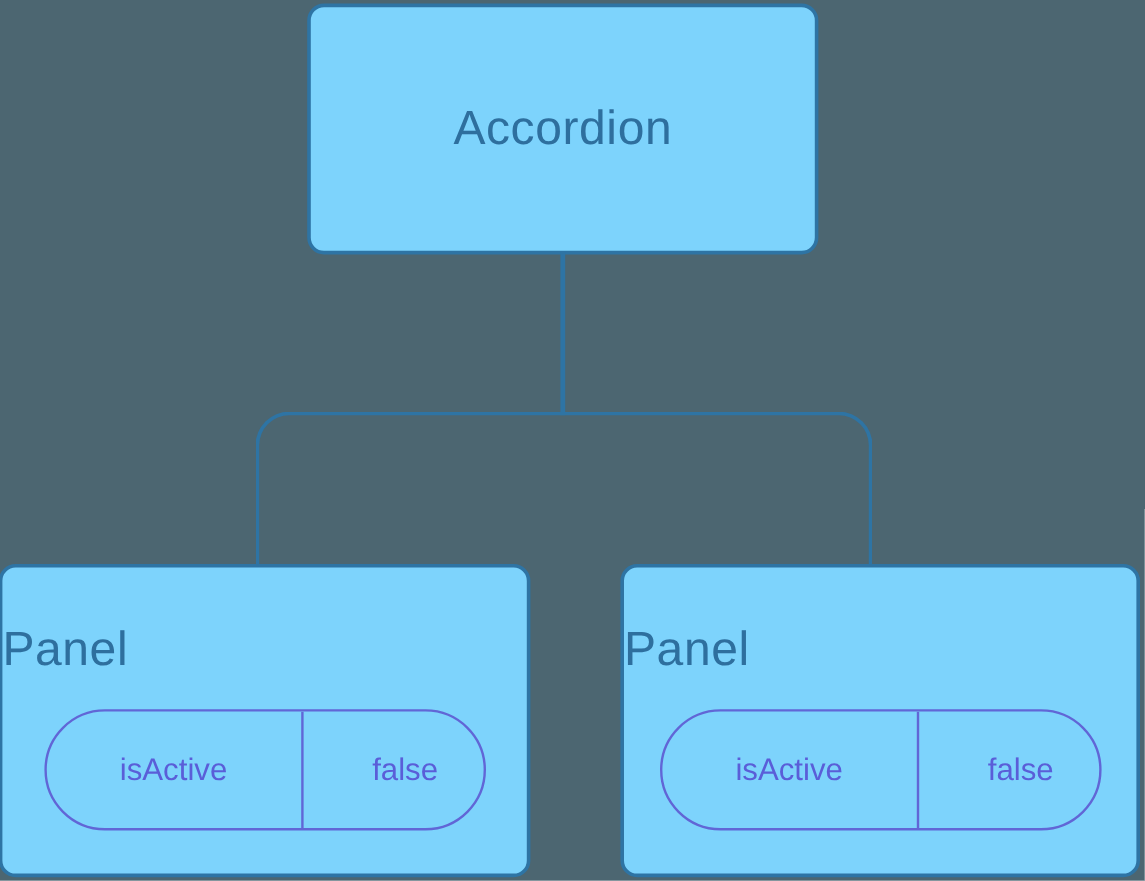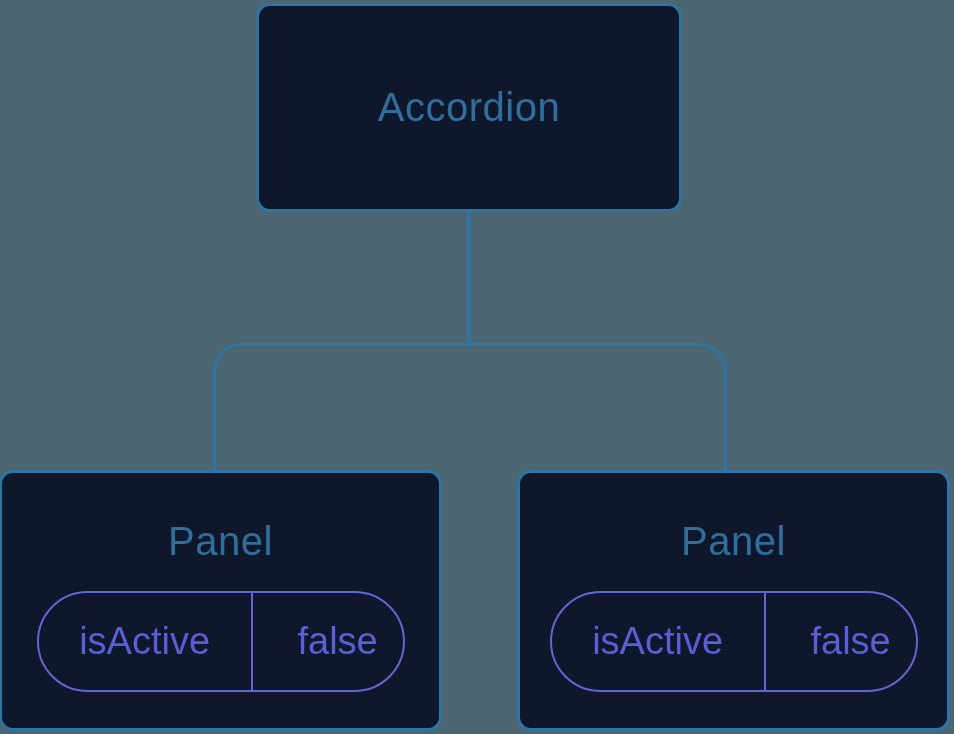--- a/index.html
+++ b/index.html
@@ -10,21 +10,21 @@
   .canvas {
     position: relative;
     width: 954px;
     height: 734px;
     background: #4c6671;
     overflow: hidden;
   }
   
   .node {
     position: absolute;
-    background: #0f172a;
+    background: #7dd3fc;
     border: 3px solid #2e74a4;
     border-radius: 14px;
     box-sizing: border-box;
   }
   .node-root {
     left: 256px;
     top: 3px;
     width: 426px;
     height: 209px;
     display: flex;
@@ -38,21 +38,21 @@
     letter-spacing: 0.5px;
   }
   .node-panel {
     top: 470px;
     height: 261px;
   }
   .node-panel.left  { left: -1px;  width: 443px; }
   .node-panel.right { left: 517px; width: 433px; }
   .panel-title {
     margin-top: 46px;
-    text-align: center;
+    text-align: left;
   }
   
   .connector-stem {
     position: absolute;
     left: 467px;
     top: 210px;
     width: 4px;
     height: 136px;
     background: #2e74a4;
   }
@@ -80,21 +80,21 @@
     border-radius: 999px;
     display: flex;
     overflow: hidden;
     align-items: stretch;
   }
   .pill-cell {
     display: flex;
     align-items: center;
     justify-content: center;
     color: #5a5ed8;
-    font-size: 38px;
+    font-size: 26px;
     font-weight: 500;
   }
   .pill-cell.name {
     flex: 0 0 58.3%;
     border-right: 2px solid #6166d6;
   }
   .pill-cell.value {
     flex: 1 1 auto;
     margin-left: 20px;
   }

